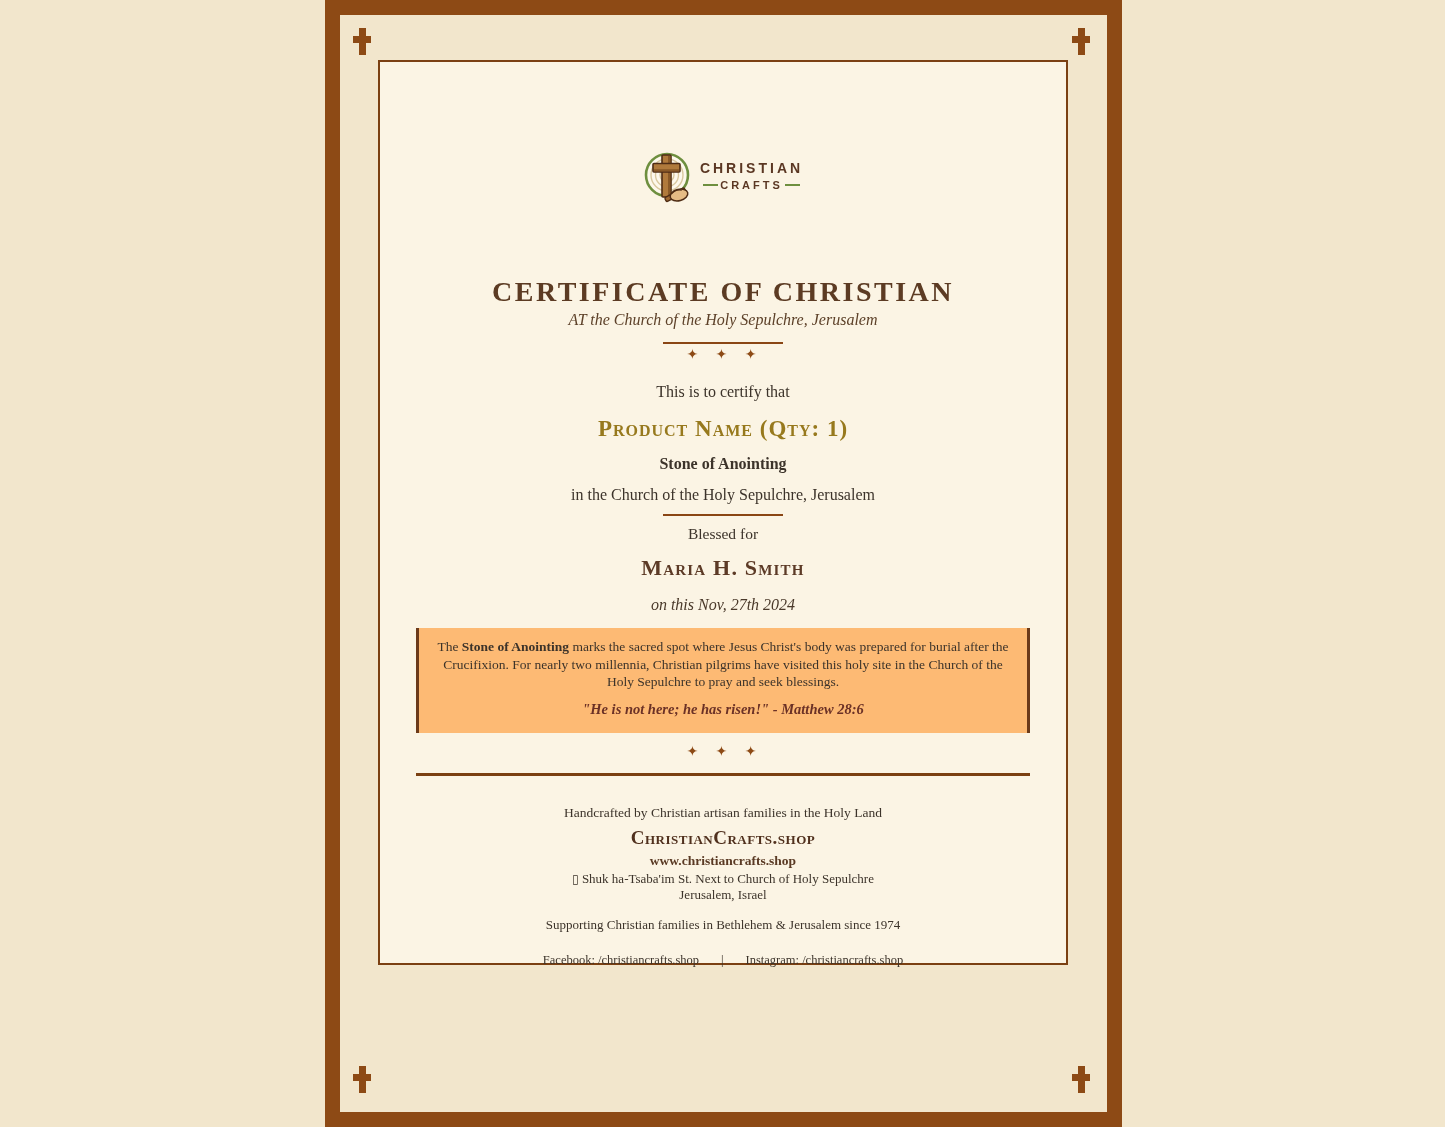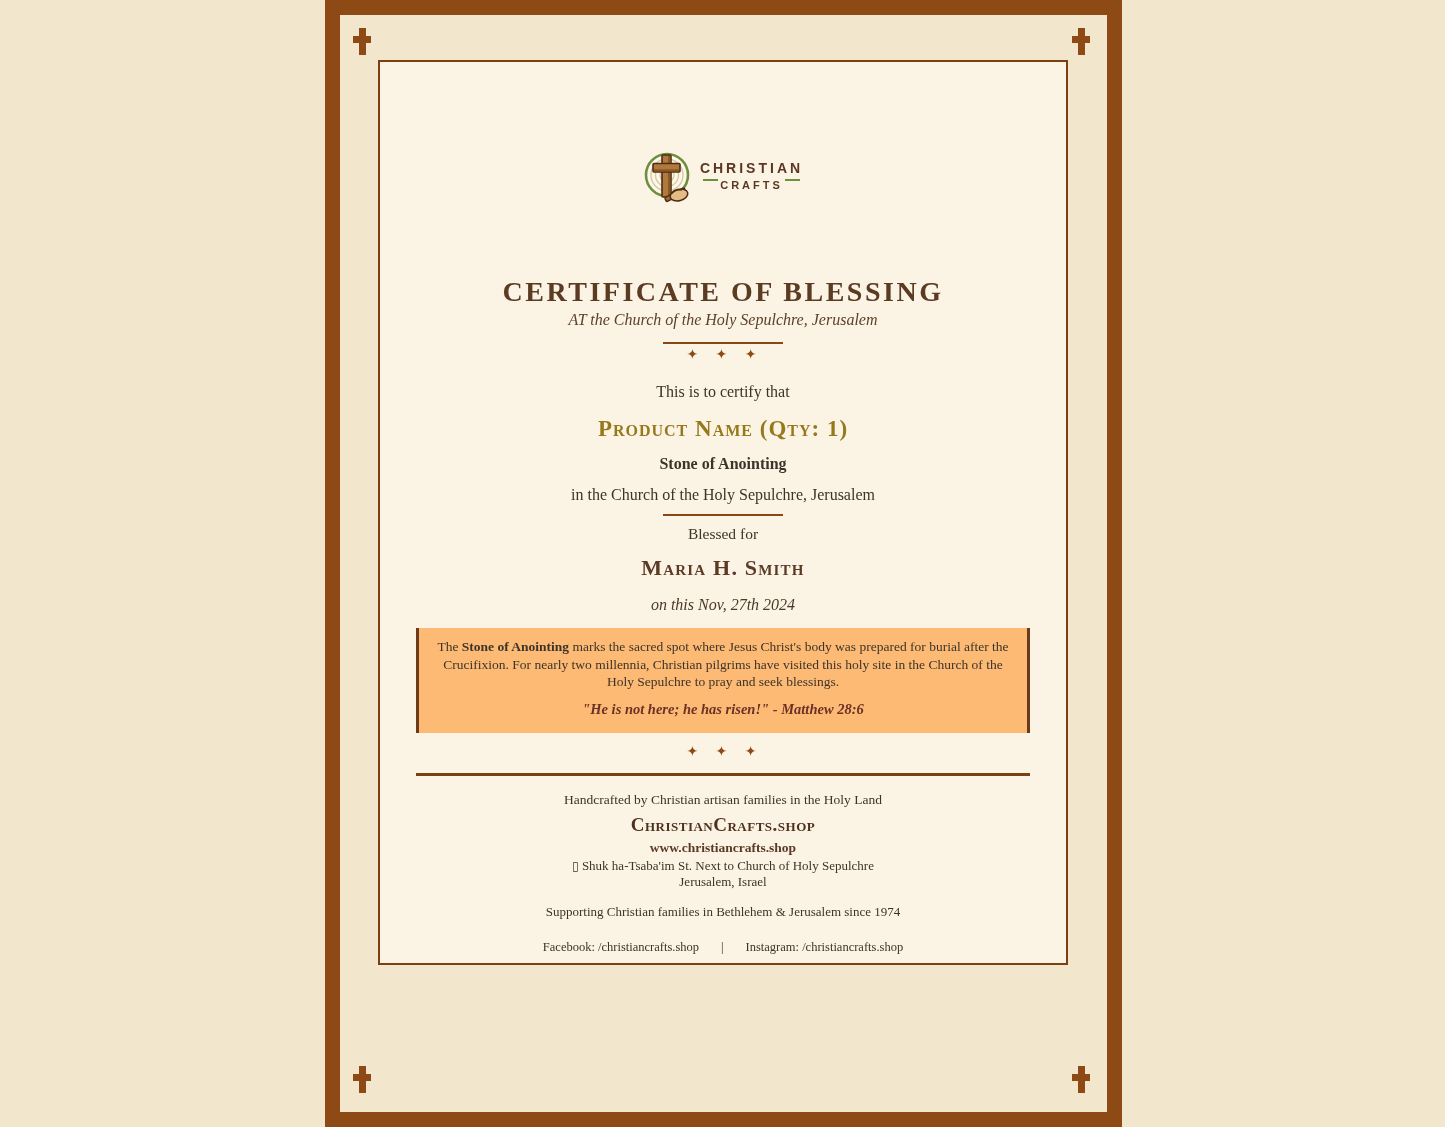--- a/index.html
+++ b/index.html
@@ -37,21 +37,21 @@
     padding-top:86px;
   }
 
   
   .logo { display:flex; align-items:center; justify-content:center; gap:9px; height:60px; }
   .logo-text { display:flex; flex-direction:column; align-items:center; gap:3px; margin-top:-6px; }
   .logo-name {
     font-family:"Liberation Sans", sans-serif; font-weight:bold;
     font-size:14px; letter-spacing:3px; color:#5b3723;
   }
-  .logo-sub { display:flex; align-items:flex-start; gap:2px; }
+  .logo-sub { display:flex; align-items:center; gap:2px; }
   .logo-sub .word {
     font-family:"Liberation Sans", sans-serif; font-weight:bold;
     font-size:11px; letter-spacing:3px; color:#5b3723;
   }
   .dash { display:inline-block; width:15px; height:2px; background:#6e8f3f; }
 
   .title {
     margin-top:67px; line-height:34px;
     font-size:28px; font-weight:bold; letter-spacing:2.5px; color:#5c3b23;
   }
@@ -84,21 +84,21 @@
   }
   .info-box p.body { font-size:13.5px; line-height:17.5px; color:#3c332a; }
   .info-box p.quote {
     margin-top:9px; font-size:14.5px; line-height:19px;
     font-weight:bold; font-style:italic; color:#6b3126;
   }
 
   .ornament.second { margin-top:8px; }
   .rule-long { width:614px; height:3px; background:#7b4012; margin:10px auto 0; }
 
-  .handcrafted { margin-top:15px; line-height:17px; font-size:13.5px; }
+  .handcrafted { margin-top:28px; line-height:17px; font-size:13.5px; }
   .brand {
     margin-top:5px; line-height:23px; font-size:19px; font-weight:bold;
     font-variant:small-caps; letter-spacing:0.5px; color:#50301d;
   }
   .website { margin-top:4px; line-height:15px; font-size:13.5px; font-weight:bold; color:#5a3a24; }
   .address { margin-top:3px; line-height:15px; font-size:13px; }
   .address .glyph { font-family:"DejaVu Sans", sans-serif; font-size:12px; }
   .address2 { line-height:15px; font-size:13px; }
   .supporting { margin-top:16px; line-height:14px; font-size:13px; }
   .social { margin-top:21px; line-height:15px; font-size:12.5px; }
@@ -152,21 +152,21 @@
       <div class="logo-text">
         <div class="logo-name">CHRISTIAN</div>
         <div class="logo-sub">
           <span class="dash"></span>
           <span class="word">CRAFTS</span>
           <span class="dash"></span>
         </div>
       </div>
     </div>
 
-    <div class="title">CERTIFICATE OF BLESSING</div>
+    <div class="title">CERTIFICATE OF CHRISTIAN</div>
     <div class="subtitle">AT the Church of the Holy Sepulchre, Jerusalem</div>
 
     <div class="rule-short"></div>
     <div class="ornament">✦ ✦ ✦</div>
 
     <div class="certify">This is to certify that</div>
     <div class="product">Product Name (Qty: 1)</div>
     <div class="holy-site">Stone of Anointing</div>
     <div class="church">in the Church of the Holy Sepulchre, Jerusalem</div>
 

